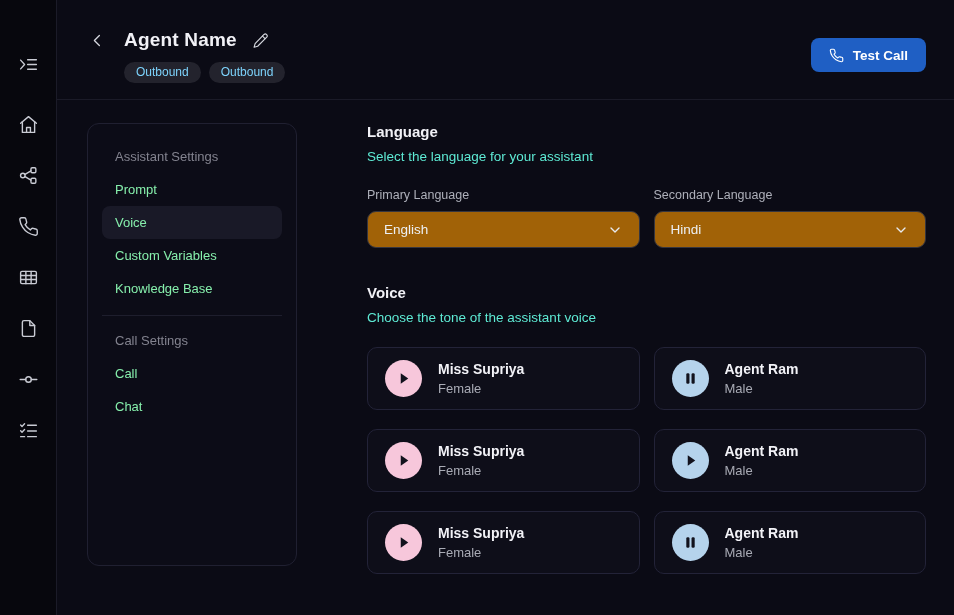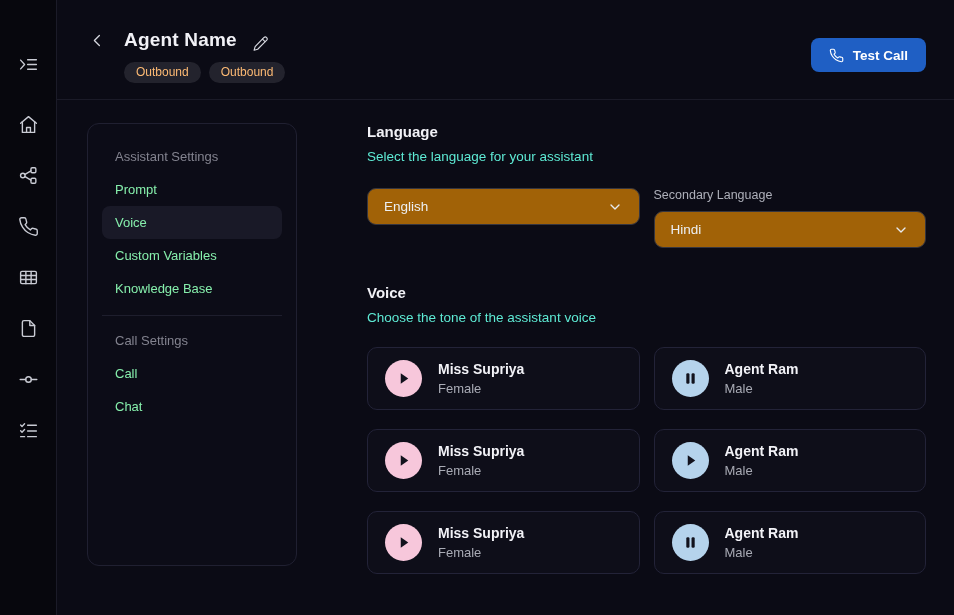--- a/index.html
+++ b/index.html
@@ -20,29 +20,29 @@
   .sb-icon:first-child { margin-bottom:9px; }
   .sb-icon svg { width:21px; height:21px; stroke:#c9cbd4; fill:none; stroke-width:1.6; stroke-linecap:round; stroke-linejoin:round; }
 
   
   .main { flex:1; display:flex; flex-direction:column; }
   .header {
     height:100px; flex:0 0 100px; border-bottom:1px solid #1b1b28;
     display:flex; justify-content:space-between; align-items:flex-start;
     padding:28px 28px 0 33px;
   }
-  .hrow { display:flex; align-items:flex-end; }
+  .hrow { display:flex; align-items:center; }
   .back-btn { width:20px; height:24px; display:flex; align-items:center; cursor:pointer; }
   .back-btn svg { width:15px; height:15px; stroke:#d6d8df; fill:none; stroke-width:2; stroke-linecap:round; stroke-linejoin:round; }
   .page-title { font-size:19px; font-weight:bold; letter-spacing:.2px; margin-left:14px; line-height:24px; }
   .edit-btn { margin-left:15px; cursor:pointer; display:flex; }
   .edit-btn svg { width:17px; height:17px; stroke:#d6d8df; fill:none; stroke-width:1.6; stroke-linecap:round; stroke-linejoin:round; }
   .badges { display:flex; gap:8px; margin-left:34px; margin-top:10px; }
   .badge {
-    background:#23232d; color:#fdba74; font-size:12px;
+    background:#23232d; color:#7dd3fc; font-size:12px;
     padding:4px 12px; border-radius:999px; line-height:13px;
   }
   .test-call {
     margin-top:10px; height:34px; border:none; border-radius:8px;
     color:#fff; font-family:inherit; font-size:13.5px; font-weight:bold;
     display:flex; align-items:center; gap:9px; padding:0 18px; cursor:pointer;
   }
   .test-call svg { width:15px; height:15px; stroke:#fff; fill:none; stroke-width:1.8; stroke-linecap:round; stroke-linejoin:round; }
 
   
@@ -198,20 +198,21 @@
 </div>
     </aside>
 
     <main class="main-col">
 
       <section>
         <h2 class="section-title">Language</h2>
         <p class="section-sub">Select the language for your assistant</p>
         <div class="fields-grid">
   <div class="field">
+    <div class="field-label">Primary Language</div>
     <div class="select">
       <span>English</span>
       <svg viewBox="0 0 24 24">
                   <path d="M6 9l6 6 6-6"></path>
                 </svg>
     </div>
   </div>
 
   <div class="field">
     <div class="field-label">Secondary Language</div>

